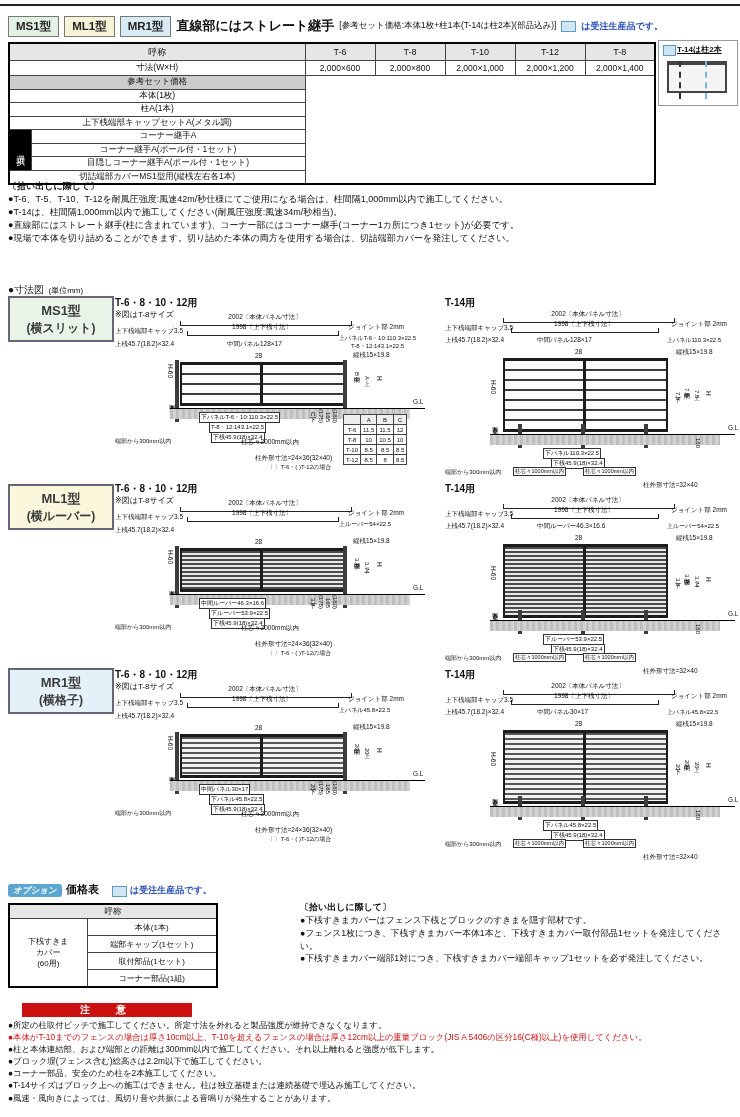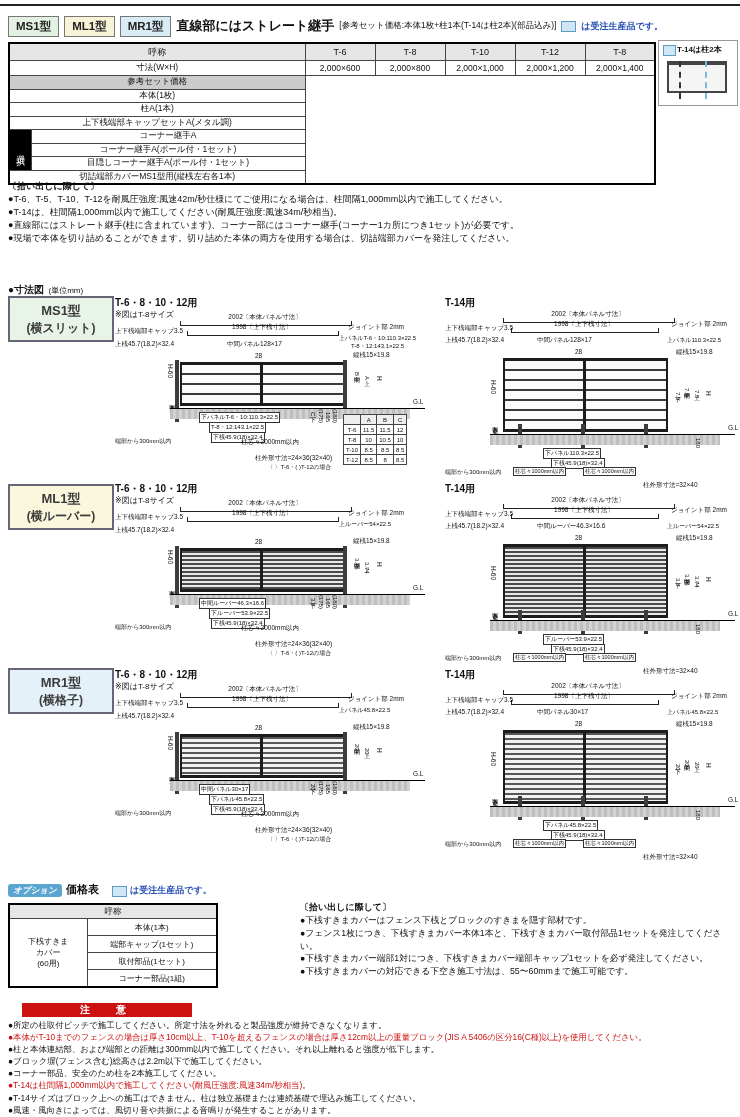--- a/index.html
+++ b/index.html
@@ -21,30 +21,30 @@
   table.pt td{border:1px solid #444;font-size:8.5px;padding:0 2px;text-align:center;overflow:hidden;white-space:nowrap;}
   table.pt td.h{background:#e6e6e6;font-size:9px;height:16px;}
   table.pt td.sz{height:14px;font-size:8.5px;}
   table.pt td.setp{background:#cccccc;}
   table.pt td.nm{height:12.5px;}
   table.pt td.sel{background:#000;color:#fff;writing-mode:vertical-rl;font-size:9px;text-align:center;letter-spacing:2px;}
   table.pt td.bigempty{background:#fff;}
   
   .t14box{position:absolute;left:658px;top:40px;width:78px;height:64px;border:1px solid #999;background:#fff;}
   .t14box .chip{position:absolute;left:4px;top:4px;width:11px;height:9px;}
-  .t14box .txt{position:absolute;left:18px;top:3px;font-size:8px;font-weight:bold;white-space:nowrap;}
+  .t14box .txt{position:absolute;left:18px;top:3px;font-size:8px;font-weight:bold;white-space:nowrap;text-decoration:underline;}
   .ifence{position:absolute;left:8px;top:20px;width:56px;height:26px;border:2px solid #444;border-top-width:4px;background:#f5f5f5;}
   .ipost{position:absolute;top:-4px;height:38px;border-left:2px dashed #333;}
   .ipost.blue{border-left-color:#7ab8d8;}
   
   .ntitle{font-size:9px;font-weight:bold;}
   .nitem{font-size:9px;line-height:13px;white-space:nowrap;}
   .pickup{position:absolute;left:8px;top:180px;width:730px;}
   .dimhead{position:absolute;left:8px;top:279px;}
-  .dimhead .a{font-size:10px;font-weight:bold;}
+  .dimhead .a{font-size:10px;font-weight:normal;}
   .dimhead .b{font-size:8px;}
   
   .secbox{position:absolute;left:8px;width:102px;height:42px;border:2px solid #667;display:flex;flex-direction:column;justify-content:center;align-items:center;color:#3a3a3a;font-weight:bold;}
   .secbox .l1{font-size:13px;}
   .secbox .l2{font-size:12px;}
   .bg-ms1{background:#e9f4e9;}
   .bg-ml1{background:#faf7dd;}
   .bg-mr1{background:#e4f1f8;}
   
   .dg{position:absolute;width:335px;height:190px;}
@@ -479,28 +479,26 @@
           <td class="it">コーナー部品(1組)</td>
         </tr>
   </tbody>
     </table>
 
   <div class="optnotes">
     <div class="ntitle">〔拾い出しに際して〕</div>
     <div class="nitem">●下桟すきまカバーはフェンス下桟とブロックのすきまを隠す部材です。</div>
     <div class="nitem">●フェンス1枚につき、下桟すきまカバー本体1本と、下桟すきまカバー取付部品1セットを発注してください。</div>
     <div class="nitem">●下桟すきまカバー端部1対につき、下桟すきまカバー端部キャップ1セットを必ず発注してください。</div>
-    <div class="nitem">●下桟すきまカバーの対応できる下空き施工寸法は、55〜60mmまで施工可能です。</div>
   </div>
 
   <div class="cbanner">注　意</div>
   <div class="citems">
     <div class="citem">●所定の柱取付ピッチで施工してください。所定寸法を外れると製品強度が維持できなくなります。</div>
     <div class="citem red">●本体がT-10までのフェンスの場合は厚さ10cm以上、T-10を超えるフェンスの場合は厚さ12cm以上の重量ブロック(JIS A 5406の区分16(C種)以上)を使用してください。</div>
     <div class="citem">●柱と本体連結部、および端部との距離は300mm以内で施工してください。それ以上離れると強度が低下します。</div>
     <div class="citem">●ブロック塀(フェンス含む)総高さは2.2m以下で施工してください。</div>
     <div class="citem">●コーナー部品、安全のため柱を2本施工してください。</div>
-    <div class="citem red">●T-14は柱間隔1,000mm以内で施工してください(耐風圧強度:風速34m/秒相当)。</div>
     <div class="citem">●T-14サイズはブロック上への施工はできません。柱は独立基礎または連続基礎で埋込み施工してください。</div>
     <div class="citem">●風速・風向きによっては、風切り音や共振による音鳴りが発生することがあります。</div>
   </div>
 
 </div>
 
 </body></html>

